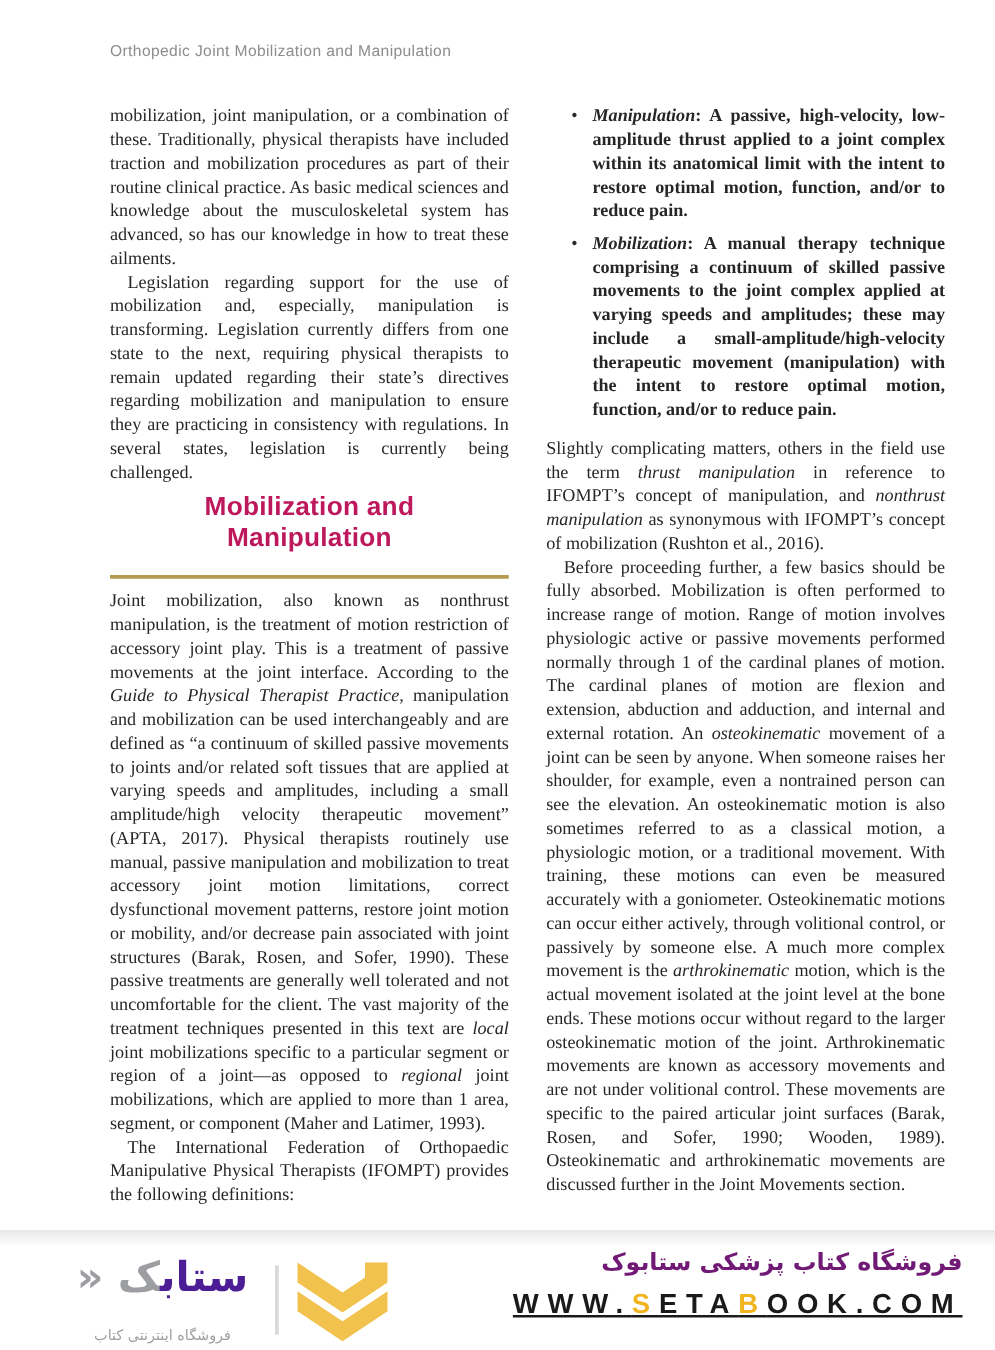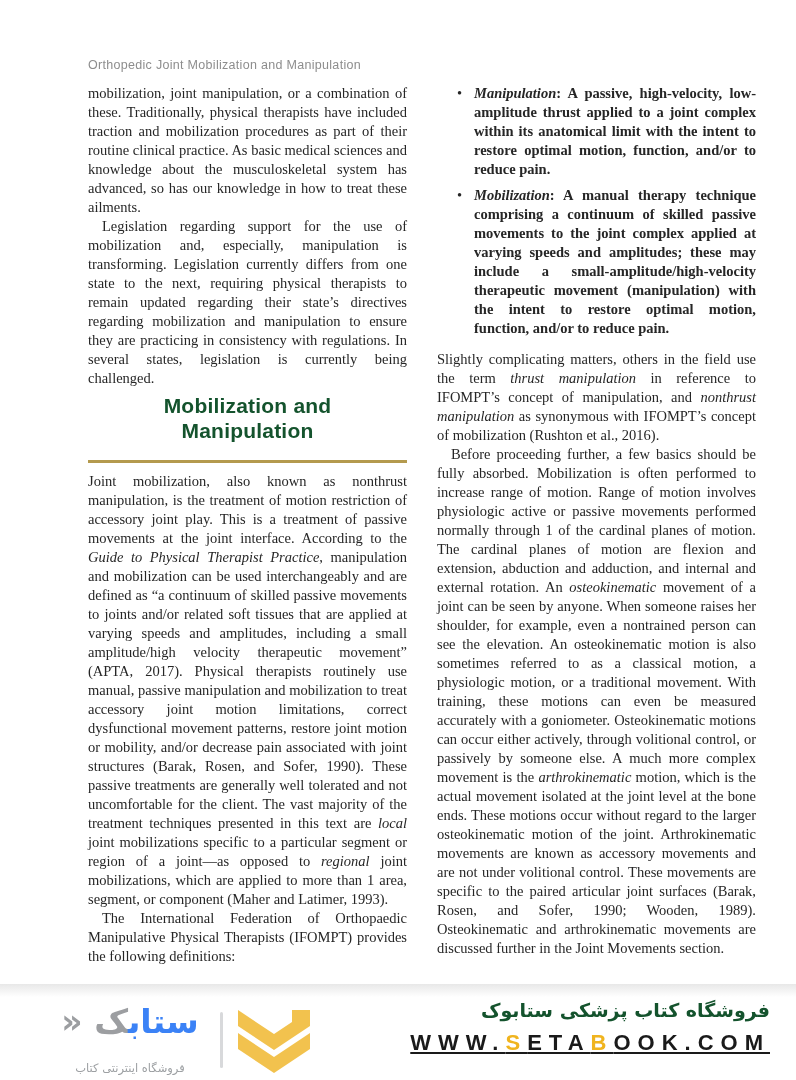--- a/index.html
+++ b/index.html
@@ -1,67 +1,67 @@
 <!DOCTYPE html>
 <html><head>
 <meta charset="utf-8">
 <style>
   html, body { margin:0; padding:0; background:#ffffff; }
   .page {
     position:relative; width:796px; height:1080px; background:#ffffff;
     overflow:hidden; font-family:"Liberation Serif", serif;
   }
   .running-head {
-    position:absolute; left:88px; top:58px;
+    position:absolute; left:88px; top:34px;
     font-family:"Liberation Sans", sans-serif; font-size:12.5px;
     color:#8d8d8d; letter-spacing:0.3px;
   }
   .columns { position:absolute; left:88px; top:84px; width:668px; display:flex; gap:30px; }
   .col { font-size:14.5px; line-height:19px; color:#262626; text-align:justify; }
   .col-left  { width:327px; }
   .col-right { width:327px; }
   .col p { margin:0; }
   .indent { text-indent:14px; }
   .it { font-style:italic; }
   .section-head {
     font-family:"Liberation Sans", sans-serif; font-weight:bold;
-    font-size:21px; line-height:25px; text-align:center; color:#14532d;
+    font-size:21px; line-height:25px; text-align:center; color:#be185d;
     margin-top:5px; letter-spacing:0.2px;
   }
   .section-head span { display:block; }
   .head-rule { height:3px; background:#b49a4e; margin:8px 0 9px 0; }
   ul.defs { list-style:none; margin:0 0 12px 0; padding:0 0 0 20px; }
   ul.defs li { display:flex; margin-bottom:7px; }
   .bullet-marker { width:17px; flex:none; text-align:left; }
   .btext { flex:1;font-weight:bold; }
 
   .page-edge {
     position:absolute; left:0; top:984px; width:796px; height:13px;
     background:linear-gradient(180deg, rgba(110,110,110,0.16), rgba(255,255,255,0));
   }
 
   .footer-left { position:absolute; left:50px; top:1004px; display:flex; align-items:center; }
   .wordmark-block { text-align:center; min-width:160px; }
   .wordmark {
     font-family:"DejaVu Sans", sans-serif; font-weight:bold;
     font-size:33px; line-height:36px; direction:rtl; unicode-bidi:plaintext;
   }
-  .yellow  { color:#3b82f6; }
+  .yellow  { color:#4c1d95; }
   .graytxt { color:#9c9ea1; }
   .tagline {
     font-family:"DejaVu Sans", sans-serif; font-size:11.5px; color:#9da0a3;
     direction:rtl; margin-top:21px;
   }
   .sep { width:3px; height:56px; background:#d8d9db; margin:0 12px 0 10px; border-radius:2px; }
   .chev-icon { width:78px; height:66px; }
 
   .footer-right { position:absolute; right:26px; top:999px; text-align:right; }
   .fr-persian {
     font-family:"DejaVu Sans", sans-serif; font-size:19px; font-weight:bold;
-    color:#14532d; direction:rtl;
+    color:#701a75; direction:rtl;
   }
   .fr-url {
     font-family:"Liberation Sans", sans-serif; font-size:22px; font-weight:bold;
     letter-spacing:7px; color:#1a1a1a; margin-top:9px; white-space:nowrap;text-decoration:underline;
   }
   .gold { color:#f0b41e; }
 </style>
 </head>
 <body>
 

